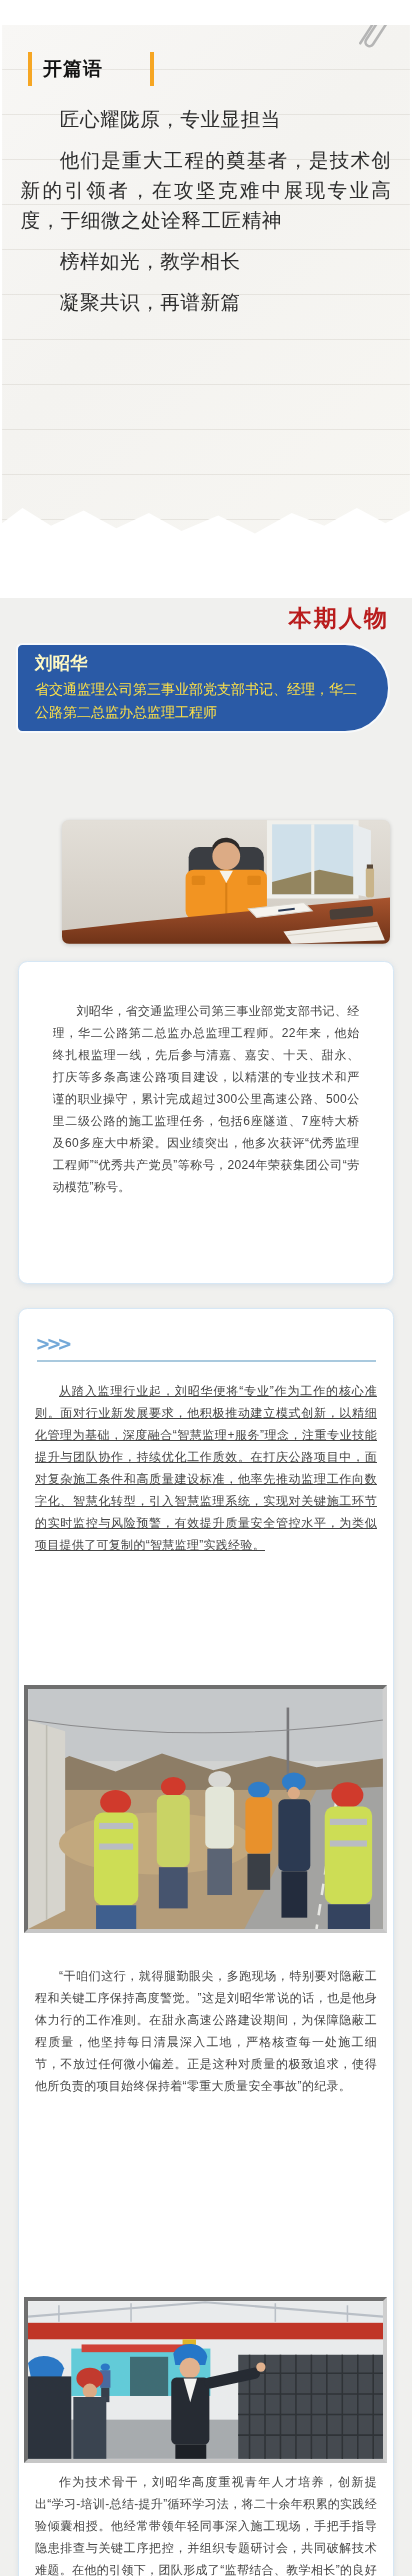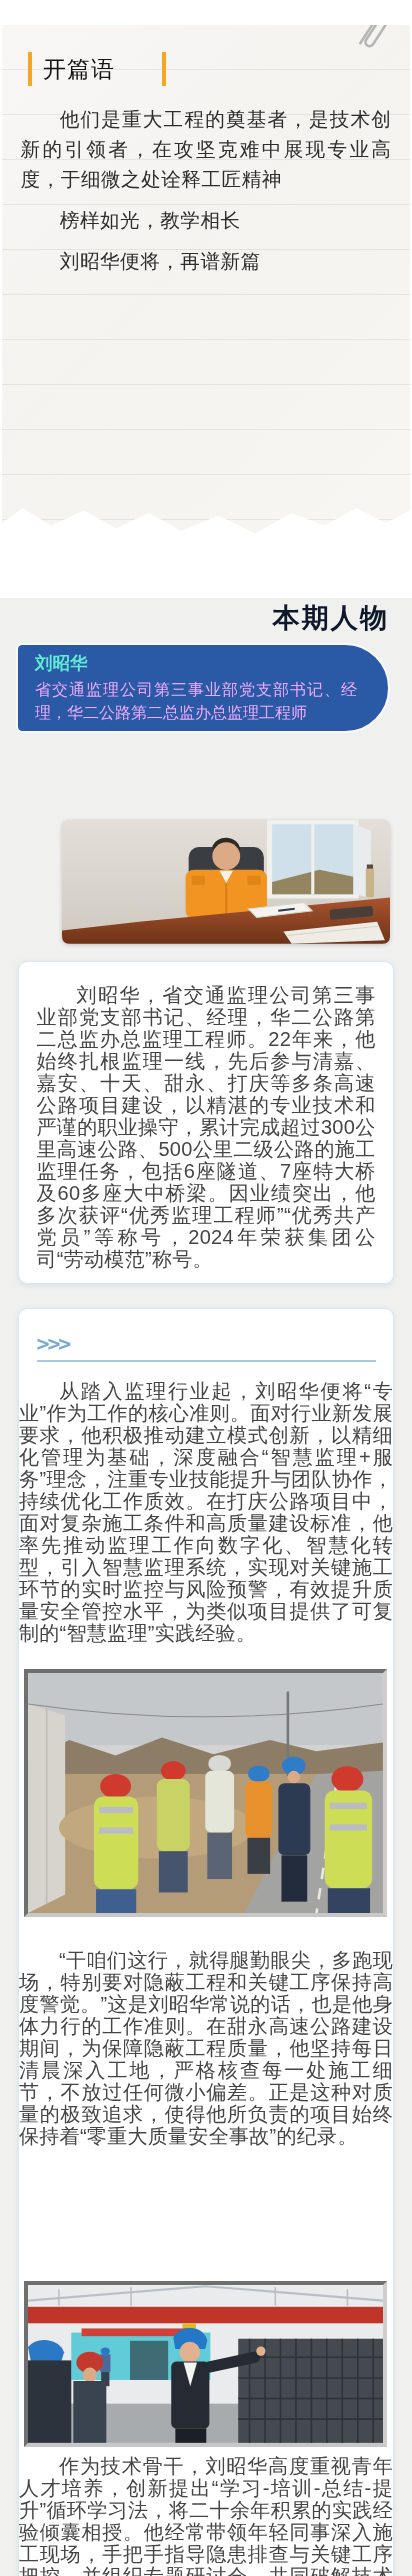--- a/index.html
+++ b/index.html
@@ -18,65 +18,65 @@
     background:
       repeating-linear-gradient(180deg, rgba(0,0,0,0) 0 44px, rgba(176,170,158,.22) 44px 45px),
       linear-gradient(135deg,#f8f7f5 0%,#f4f3f0 45%,#f7f6f2 100%);
     clip-path:polygon(0 0,100% 0,100% 95%,94% 97.5%,87% 94.5%,79% 98%,71% 95.5%,62% 99.5%,53% 96%,44% 99%,36% 95.5%,28% 98.5%,20% 95%,12% 98%,5% 94.5%,0 97.5%);
     overflow:hidden;
   }
   .paperclip{position:absolute;top:-17.5px;right:19.6px;}
   .opening-header{display:flex;align-items:center;margin:27px 0 0 26px;height:34px;}
   .orange-bar{width:3.6px;height:34px;background:#f6a623;}
   .opening-header .title{
-    font-size:23px;font-weight:normal;color:#141414;margin:0 47px 0 11.3px;letter-spacing:1px;
+    font-size:19px;font-weight:bold;color:#141414;margin:0 47px 0 11.3px;letter-spacing:1px;
   }
   .opening-body{margin:17.5px 18.5px 0;}
   .opening-body p{
     margin:0 0 11.3px;font-size:19.6px;line-height:30px;color:#2d2d2d;
     text-indent:2em;text-align:justify;letter-spacing:0.5px;
   }
   
   .gray-section{margin-top:62px;background:#f0f0ee;padding-bottom:29px;}
   .issue-title{
     margin:0;padding:9.3px 23px 0 0;text-align:right;
-    font-size:27px;line-height:23px;font-weight:bold;color:#0f172a;letter-spacing:2.1px;
+    font-size:23px;line-height:23px;font-weight:bold;color:#b91c1c;letter-spacing:2.1px;
   }
   .name-banner{
     box-sizing:border-box;
     margin:13px 22px 0 15.5px;height:90px;
     background:#2a5aa6;
     border:2.1px solid #f7f9fb;
     border-radius:6.2px 45px 45px 6.2px;
     padding:8.2px 31px 0 17.5px;overflow:hidden;
   }
-  .name-banner .person-name{margin:0;font-size:17.5px;line-height:21.6px;font-weight:bold;color:#5eead4;}
-  .name-banner .person-title{margin:3.1px 0 0;font-size:16px;line-height:23px;color:#f0abfc;max-width:337px;text-align:justify;}
+  .name-banner .person-name{margin:0;font-size:17.5px;line-height:21.6px;font-weight:bold;color:#fef9c3;}
+  .name-banner .person-title{margin:3.1px 0 0;font-size:14px;line-height:23px;color:#fde047;max-width:337px;text-align:justify;}
   .photo-rounded{
     width:328px;height:124px;margin:87px 0 0 62px;border-radius:7.2px;overflow:hidden;
     box-shadow:0 1px 4.1px rgba(0,0,0,.18);
   }
   .card{
     box-sizing:border-box;margin:0 18px;background:#ffffff;
     border:1.5px solid #d6e7f5;border-radius:9.3px;overflow:hidden;
     box-shadow:0 1.5px 5.2px rgba(150,180,210,.25);
   }
   .card-intro{margin-top:17px;height:323px;padding:21.6px 17.5px 0;}
   .card-story{margin-top:24px;height:1602px;padding:25px 0 0;}
   .card p.body-text{
-    margin:0;font-size:20px;line-height:22px;color:#454545;
+    margin:16px;font-size:12px;line-height:22px;color:#454545;
     text-indent:2em;text-align:justify;letter-spacing:0.3px;overflow:hidden;
   }
   .card-story .pad-x, .card-closing .pad-x{margin-left:17.5px;margin-right:17.5px;}
   .chevron-marker{
     margin:0 0 0 17.5px;font-size:21.6px;line-height:20.6px;font-weight:bold;color:#74a9d8;
     letter-spacing:-2.1px;font-family:"DejaVu Sans Mono","Liberation Mono",monospace;
   }
   .blue-divider{height:1.5px;background:#a9c9de;border:none;margin:5.2px 17.5px 0;}
-  .p-first{margin-top:18.5px !important;height:289px;}
+  .p-first{margin-top:18.5px !important;height:289px;text-decoration:underline;}
   .p-quote{margin-top:32px !important;height:270px;}
   .p-mentor{margin-top:8.2px !important;height:201px;}
   .photo-frame{
     border:4.1px solid;border-color:#6f6f6f #cfcfcf #c7c7c7 #6f6f6f;
     background:#fff;font-size:0;line-height:0;
   }
   .photo-site{width:355px;height:240px;margin:0 0 0 5.2px;}
   .photo-workshop{width:355px;height:158px;margin:62px 0 0 5.2px;}
 </style>
 </head>
@@ -89,23 +89,24 @@
         <path d="M21 80 V 22 a11 11 0 0 1 22 0 V 68 a8 8 0 0 1 -16 0 V 30"></path>
       </g>
     </svg>
   </span>
   <div class="opening-header">
     <span class="orange-bar"></span>
     <h1 class="title">开篇语</h1>
     <span class="orange-bar"></span>
   </div>
   <div class="opening-body">
+    <p>匠心耀陇原，专业显担当</p>
     <p>他们是重大工程的奠基者，是技术创新的引领者，在攻坚克难中展现专业高度，于细微之处诠释工匠精神</p>
     <p>榜样如光，教学相长</p>
-    <p>刘昭华便将，再谱新篇</p>
+    <p>凝聚共识，再谱新篇</p>
   </div>
 </section>
 
 <section class="gray-section">
 
   <h2 class="issue-title">本期人物</h2>
 
   <div class="name-banner">
     <p class="person-name">刘昭华</p>
     <p class="person-title">省交通监理公司第三事业部党支部书记、经理，华二公路第二总监办总监理工程师</p>

